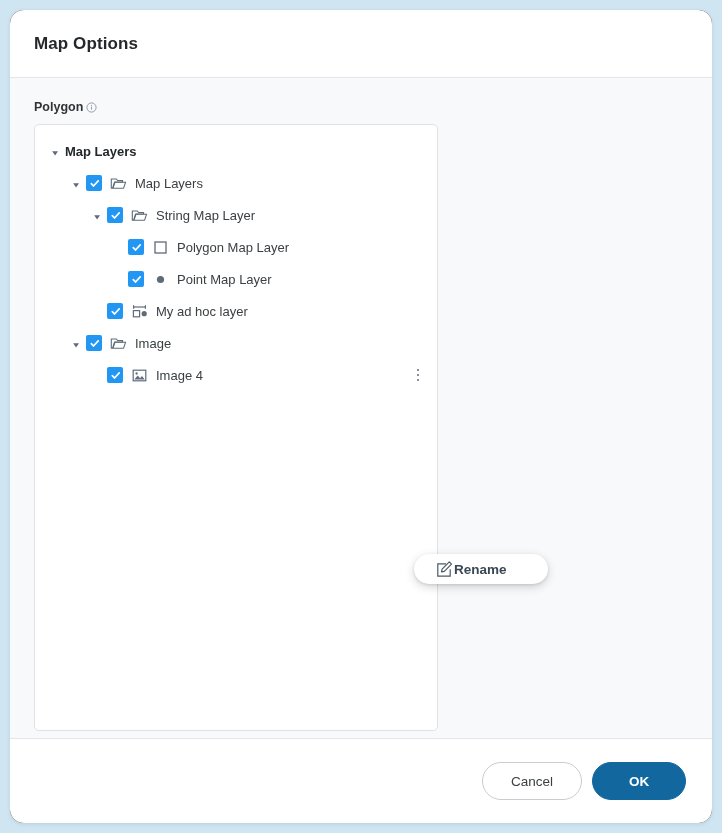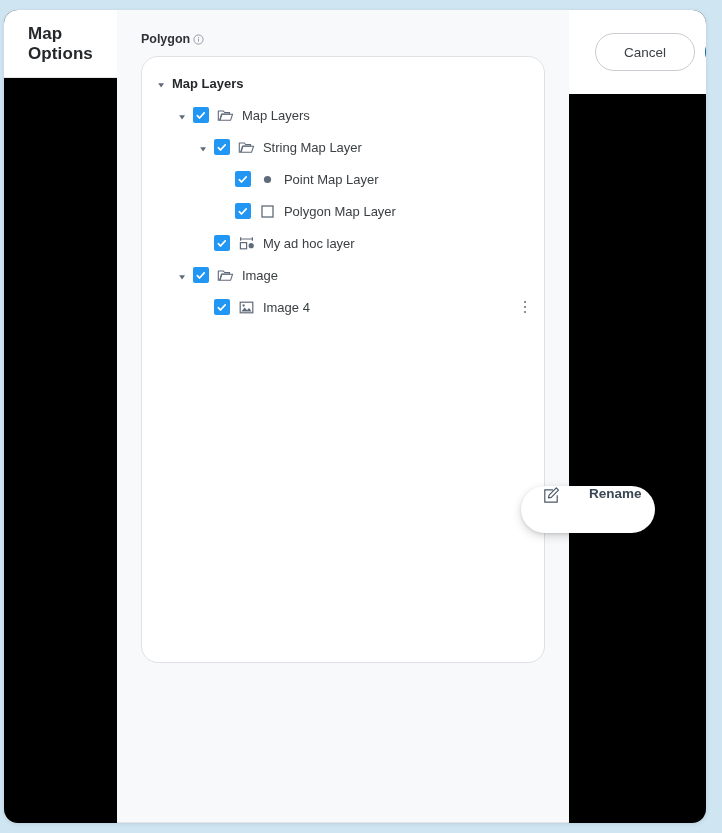--- a/index.html
+++ b/index.html
@@ -9,30 +9,30 @@
   body {
     width: 722px;
     height: 833px;
     background: #cfe5f2;
     font-family: "Liberation Sans", sans-serif;
     overflow: hidden;
   }
 
   .dialog {
     position: absolute;
-    left: 4px;
+    left: 10px;
     top: 10px;
     width: 702px;
     height: 813px;
     background: #000000;
     border-radius: 14px;
     box-sizing: border-box;
     overflow: hidden;
     display: flex;
-    flex-direction: row;
+    flex-direction: column;
     box-shadow: 0 1px 4px rgba(0,0,0,0.10);
   }
 
   
   .dlg-header {
     height: 68px;
     flex: 0 0 68px;
     background: #ffffff;
     border-bottom: 1px solid #e3e5e8;
     display: flex;
@@ -75,21 +75,21 @@
     position: relative;
     top: -3px;
   }
 
   
   .tree-panel {
     width: 404px;
     height: 607px;
     background: #ffffff;
     border: 1px solid #dfe1e4;
-    border-radius: 17px;
+    border-radius: 5px;
     box-sizing: border-box;
     padding: 10px 0 0 0;
     position: relative;
     overflow: hidden;
   }
 
   .tree-row {
     display: flex;
     align-items: center;
     height: 32px;
@@ -164,28 +164,29 @@
     border-radius: 50%;
     background: #5f6b7a;
   }
 
   
   .rename-popup {
     position: absolute;
     left: 404px;
     top: 476px;
     width: 134px;
-    height: 47px;
+    height: 30px;
     background: #ffffff;
     border-radius: 24px;
     box-shadow: 0 3px 10px rgba(0,0,0,0.17), 0 1px 3px rgba(0,0,0,0.10);
     display: flex;
+    align-items: center;
     padding-left: 21px;
     box-sizing: border-box;
-    gap: 28px;
+    gap: 0;
   }
   .rename-icon {
     width: 19px;
     height: 19px;
     color: #4a5968;
     flex: 0 0 19px;
   }
   .rename-icon svg { display: block; }
   .rename-label {
     font-size: 13.5px;
@@ -310,43 +311,43 @@
                 <path d="M2.2 5.2 L8 5.2 L5.1 9.4 Z" fill="#5f6b7a"></path>
               </svg>
             </span>
             <span class="cbx">
               <svg viewBox="0 0 11 11" width="11" height="11">
                 <path d="M2.3 5.6 L4.5 8.0 L9.2 2.9" fill="none" stroke="#ffffff" stroke-width="1.7" stroke-linecap="round" stroke-linejoin="round"></path>
               </svg>
             </span>
             <span class="type-icon">
               <svg viewBox="0 0 17 17" width="17" height="17">
-                <circle cx="8.5" cy="8.5" r="3.6" fill="currentColor"></circle>
-              </svg>
-            </span>
-            <span class="node-label">Point Map Layer</span>
+                <rect x="3.0" y="3.0" width="11" height="11" fill="none" stroke="currentColor" stroke-width="1.3"></rect>
+              </svg>
+            </span>
+            <span class="node-label">Polygon Map Layer</span>
           </div>
           <div class="tree-row">
             <span class="indent" style="width: 75px;"></span>
             <span class="caret empty">
               <svg viewBox="0 0 11 11" width="11" height="11">
                 <path d="M2.2 5.2 L8 5.2 L5.1 9.4 Z" fill="#5f6b7a"></path>
               </svg>
             </span>
             <span class="cbx">
               <svg viewBox="0 0 11 11" width="11" height="11">
                 <path d="M2.3 5.6 L4.5 8.0 L9.2 2.9" fill="none" stroke="#ffffff" stroke-width="1.7" stroke-linecap="round" stroke-linejoin="round"></path>
               </svg>
             </span>
             <span class="type-icon">
               <svg viewBox="0 0 17 17" width="17" height="17">
-                <rect x="3.0" y="3.0" width="11" height="11" fill="none" stroke="currentColor" stroke-width="1.3"></rect>
-              </svg>
-            </span>
-            <span class="node-label">Polygon Map Layer</span>
+                <circle cx="8.5" cy="8.5" r="3.6" fill="currentColor"></circle>
+              </svg>
+            </span>
+            <span class="node-label">Point Map Layer</span>
           </div>
           <div class="tree-row">
             <span class="indent" style="width: 54px;"></span>
             <span class="caret empty">
               <svg viewBox="0 0 11 11" width="11" height="11">
                 <path d="M2.2 5.2 L8 5.2 L5.1 9.4 Z" fill="#5f6b7a"></path>
               </svg>
             </span>
             <span class="cbx">
               <svg viewBox="0 0 11 11" width="11" height="11">

